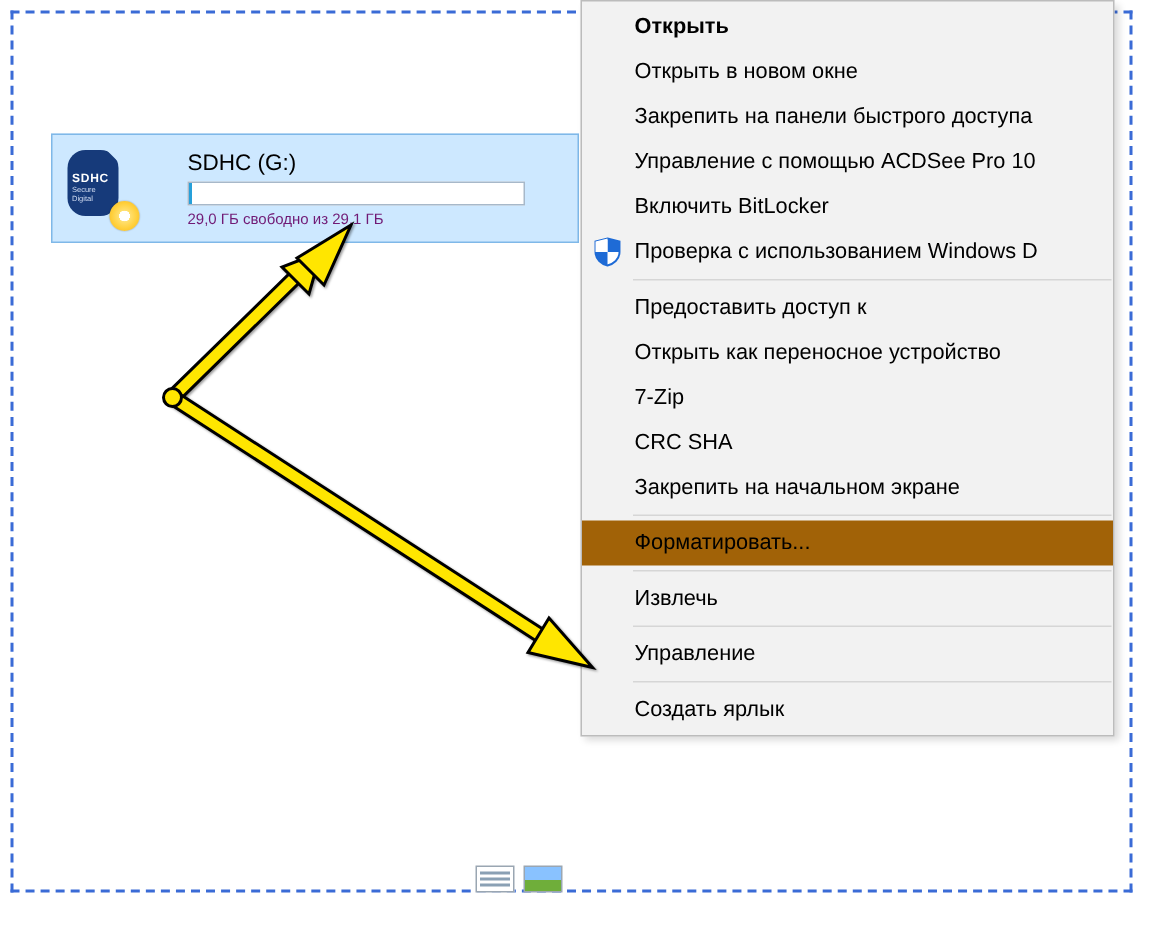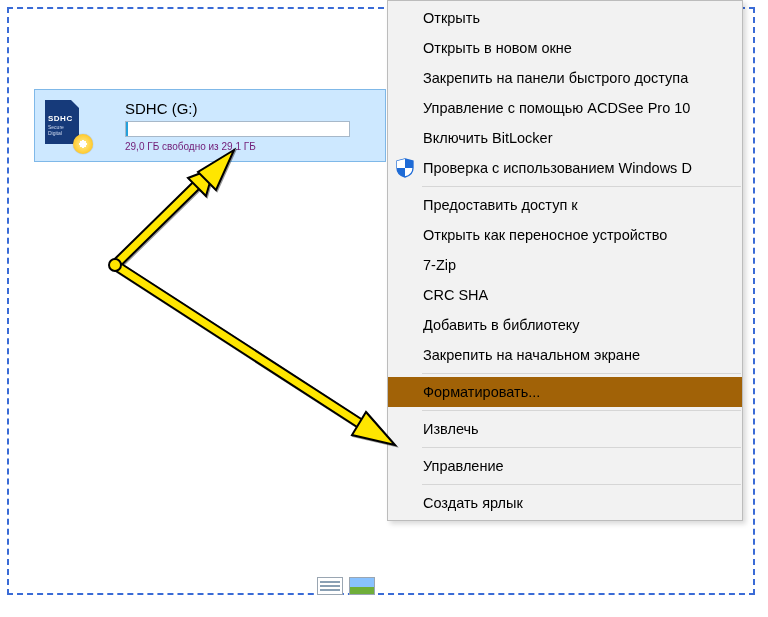--- a/index.html
+++ b/index.html
@@ -40,21 +40,21 @@
     width: 46px;
     height: 52px;
     position: relative;
     margin-right: 10px;
   }
   .sd-card {
     width: 34px;
     height: 44px;
     background: #163a7a;
     position: relative;
-    border-radius: 0;
+    border-radius: 12px;
   }
   .sd-card::before {
     content: "";
     position: absolute;
     right: -1px; top: -1px;
     width: 0; height: 0;
     border-top: 10px solid #cde8ff;
     border-left: 10px solid transparent;
   }
   .sd-card .txt {
@@ -104,21 +104,21 @@
   }
   .menu-item {
     height: 30px;
     display: flex;
     align-items: center;
     padding-left: 35px;
     color: #000;
     position: relative;
     white-space: nowrap;
   }
-  .menu-item.bold { font-weight: 400; }
+  .menu-item.bold { font-weight: 700; }
   .menu-item.hover { background: #a16207; }
   .menu-sep {
     height: 1px;
     background: #d6d6d6;
     margin: 3px 1px 3px 34px;
   }
   .menu-icon {
     position: absolute;
     left: 7px; top: 50%;
     transform: translateY(-50%);
@@ -222,23 +222,20 @@
     <div class="menu-item">
       <span>Открыть как переносное устройство</span>
     </div>
     <div class="menu-item">
       <span>7-Zip</span>
     </div>
     <div class="menu-item">
       <span>CRC SHA</span>
     </div>
     <div class="menu-item">
-      <span>Добавить в библиотеку</span>
-    </div>
-    <div class="menu-item">
       <span>Закрепить на начальном экране</span>
     </div>
     <div class="menu-sep"></div>
     <div class="menu-item hover">
       <span>Форматировать...</span>
     </div>
     <div class="menu-sep"></div>
     <div class="menu-item">
       <span>Извлечь</span>
     </div>

